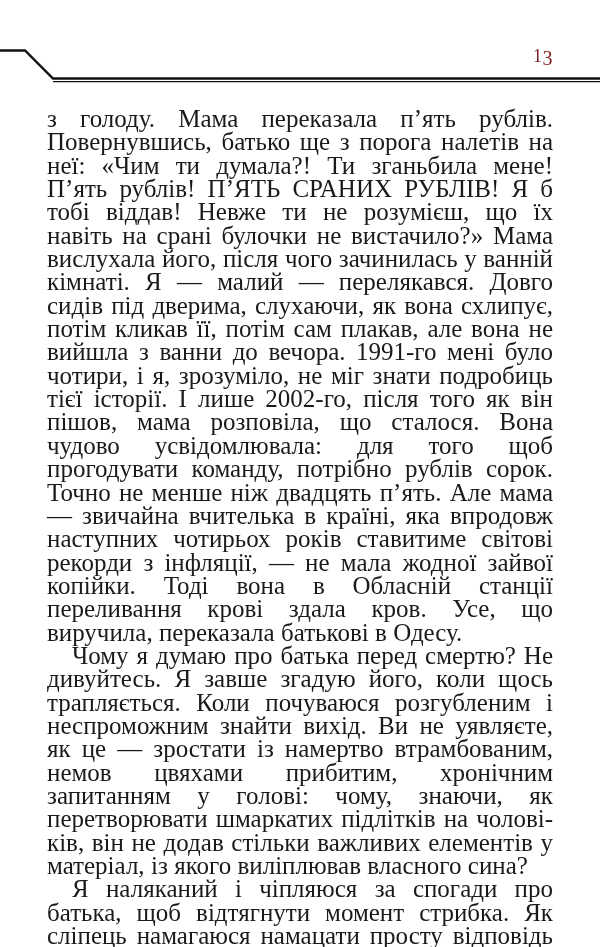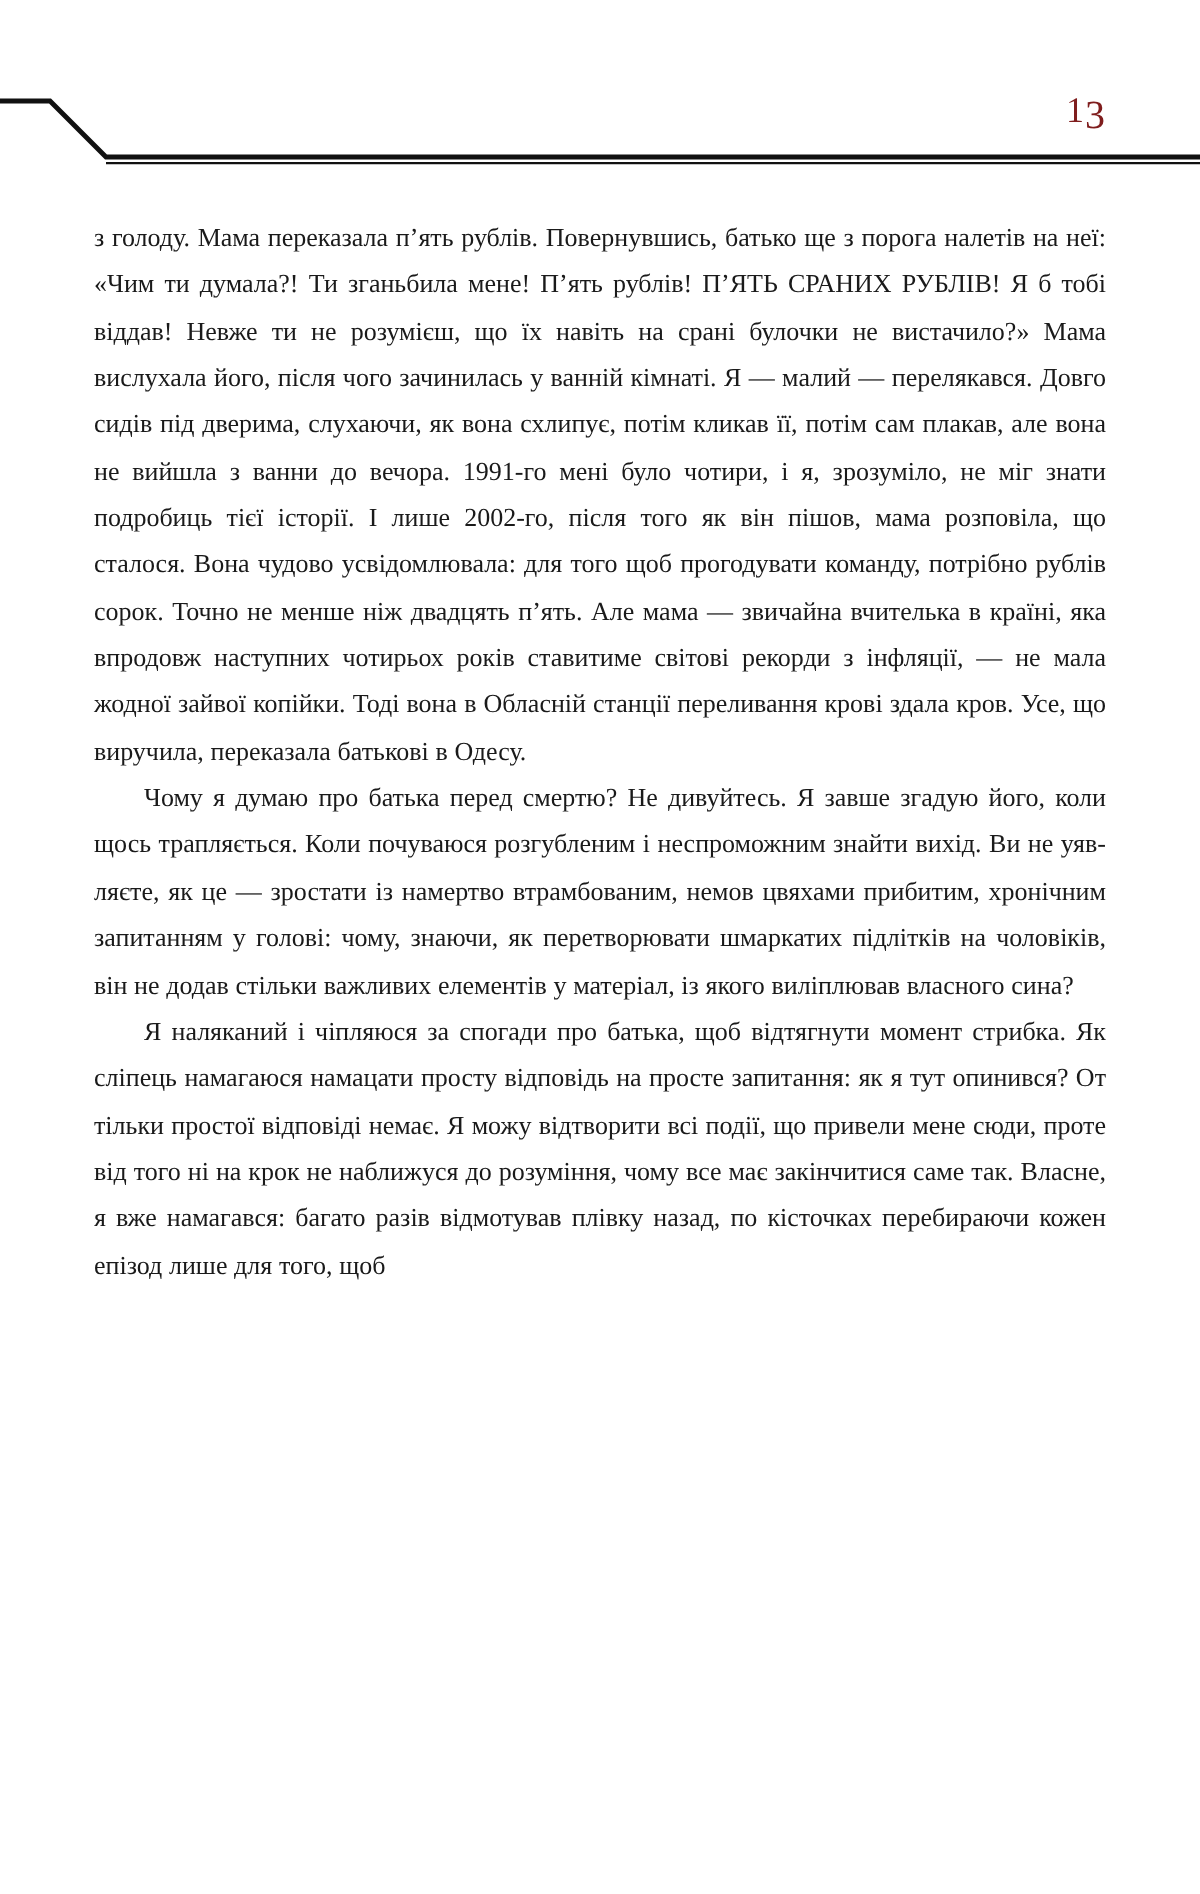--- a/index.html
+++ b/index.html
@@ -71,21 +71,21 @@
     position: absolute;
     left: 47px;
     top: 107px;
     width: 506px;
   }
 
   .para {
     margin: 0;
     text-align: justify;
     text-justify: inter-word;
-    font-size: 13px;
+    font-size: 25px;
     line-height: 23.35px;
     hyphens: manual;
     word-spacing: 0.1px;
   }
   .para + .para {
     text-indent: 25px;
   }
   .para.continued {
     text-indent: 0;
   }

